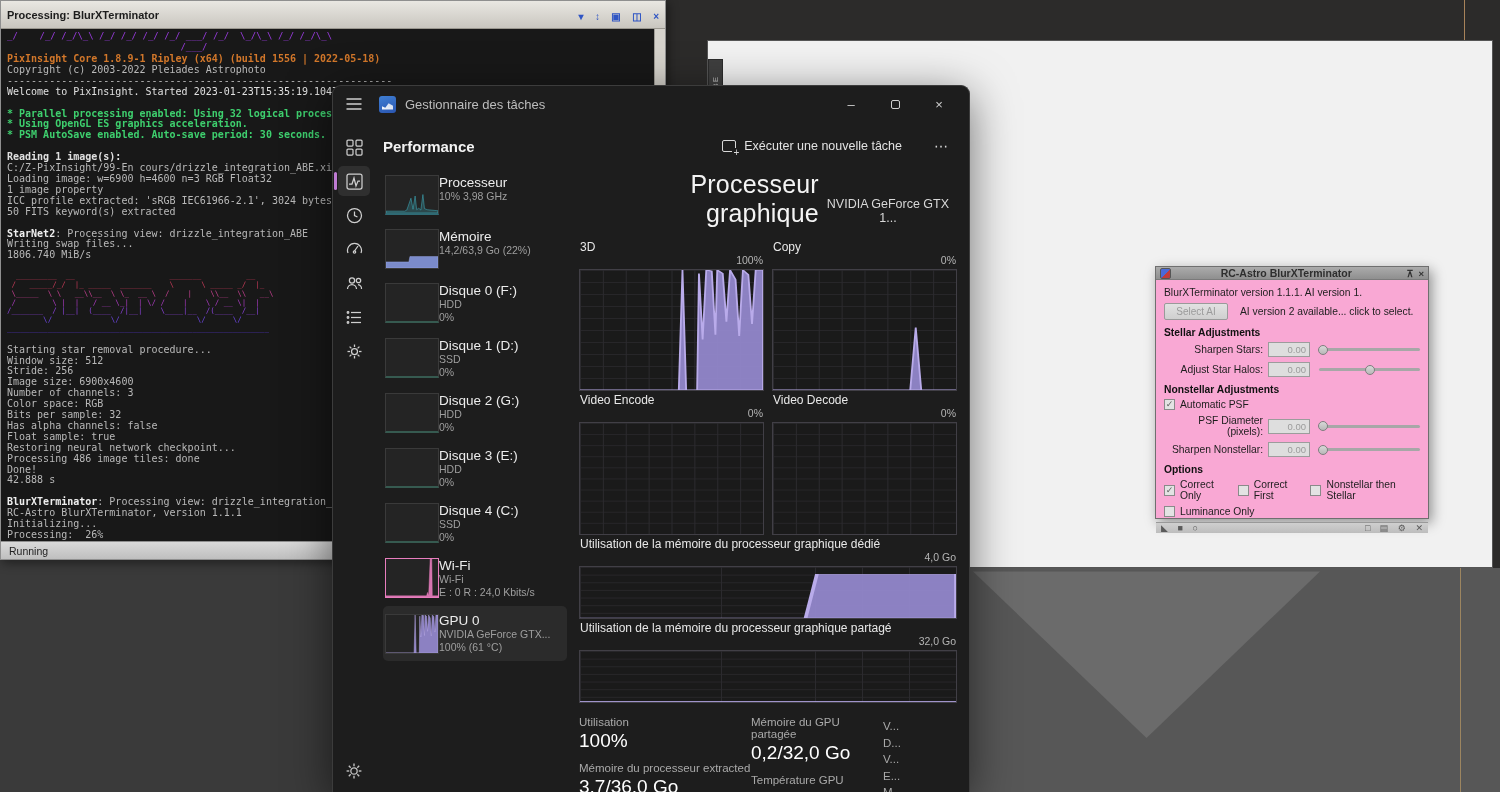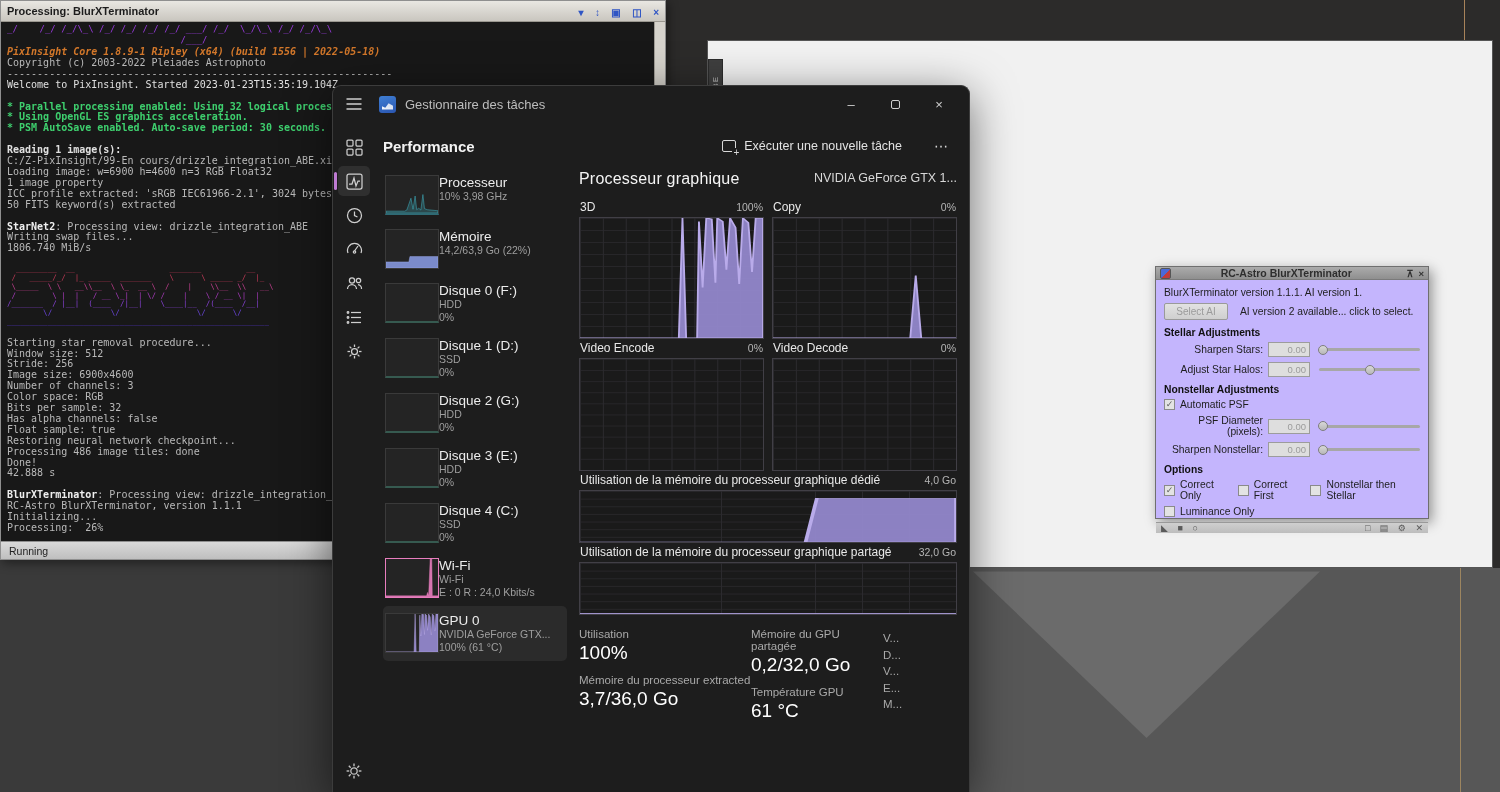--- a/index.html
+++ b/index.html
@@ -23,31 +23,31 @@
   .img-titlebar .ttl { flex:1; text-align:center; }
   .img-icon { width:11px; height:11px; background:linear-gradient(135deg,#cfd6e8,#7287b8); border:1px solid #3c4a66; margin-right:4px; }
   .img-controls span { margin-left:6px; cursor:default; font-weight:bold; font-size:10px; }
   .img-tab { position:absolute; left:0; top:18px; width:15px; height:52px; background:#3f3f3f; border:1px solid #2c2c2c;
     color:#c4c4c4; font-size:8px; display:flex; align-items:center; justify-content:center;
     writing-mode:vertical-rl; transform:rotate(180deg); letter-spacing:1px; }
 
   
   .console-win { position:absolute; left:0; top:0; width:666px; height:560px; background:#181818;
     border:1px solid #8f8f8f; box-shadow:2px 3px 10px rgba(0,0,0,.45); display:flex; flex-direction:column; }
-  .console-titlebar { height:21px; background:linear-gradient(#e9e7e2,#c9c6bf); border-bottom:1px solid #9a978f;
+  .console-titlebar { height:28px; background:linear-gradient(#e9e7e2,#c9c6bf); border-bottom:1px solid #9a978f;
     display:flex; align-items:center; padding:0 6px; }
   .console-titlebar .ttl { flex:1; font-size:11px; font-weight:bold; color:#1c1c1c; }
   .console-titlebar .cbtns span { color:#2f55c4; font-weight:bold; font-size:10px; margin-left:7px; }
   .console-main { flex:1; display:flex; overflow:hidden; }
   .console-body { flex:1; padding:2px 0 0 6px; overflow:hidden;
     font-family:"DejaVu Sans Mono", monospace; font-size:10px; line-height:10.9px; white-space:pre; }
   .console-scroll { width:11px; background:#d6d3cc; border-left:1px solid #a09d96; position:relative; }
   .console-scroll .thumb { position:absolute; left:1px; right:1px; bottom:2px; height:90px; background:#aaa79f; border:1px solid #8b887f; }
   .cline { color:#b9b9b9; }
-  .c-orange { color:#d2772a;font-style:italic; }
+  .c-orange { color:#d2772a; }
   .c-gray { color:#b9b9b9; }
   .c-light { color:#e0e0e0; }
   .c-green { color:#3ecf6e; }
   .c-bold { font-weight:bold; }
   .c-pre { color:#efefef; font-weight:bold; }
   .console-art { font-family:"DejaVu Sans Mono", monospace; font-size:7.5px; line-height:8.8px; white-space:pre; }
   .console-art.top { font-size:9px; line-height:11px; margin-bottom:1px; }
   .console-status { height:18px; background:linear-gradient(#d9d9d9,#bfbfbf); border-top:1px solid #8f8f8f;
     font-size:10.5px; color:#222; display:flex; align-items:center; padding:0 8px; }
 
@@ -82,53 +82,53 @@
   .tm-header .hdr { color:#f2f2f2; font-size:15px; font-weight:bold; }
   .tm-header .spacer { flex:1; }
   .runtask { display:flex; align-items:center; color:#e2e2e2; font-size:12.5px; padding:5px 10px; border-radius:4px; }
   .runtask-icon { width:14px; height:12px; border:1.4px solid #d8d8d8; border-radius:2px; position:relative; margin-right:8px; }
   .runtask-icon:before { content:"+"; position:absolute; right:-5px; bottom:-6px; background:#1d1d1d;
     color:#d8d8d8; font-size:10px; line-height:9px; padding:0 1px; }
   .tm-more { color:#d8d8d8; margin-left:14px; font-size:14px; letter-spacing:1px; padding:4px 8px; }
   .tm-split { display:flex; margin-top:2px; }
   .perf-list { width:184px; }
   .perf-item { display:flex; padding:7px 4px 7px 2px; border-radius:5px; }
-  .perf-item.selected { background:#2b2b2b; }
+  .perf-item.selected { background:#2b2b2b;align-items:center; }
   .perf-thumb { width:54px; height:40px; background:#242424; border:1px solid #3a3a3a; position:relative; flex:none; }
   .perf-thumb svg { position:absolute; inset:0; width:100%; height:100%; }
   .perf-texts { min-width:0; }
   .perf-name { color:#ececec; font-size:13.5px; white-space:nowrap; }
   .perf-sub { color:#9f9f9f; font-size:10.5px; line-height:13px; white-space:nowrap; }
   .gpu-panel { flex:1; margin-left:12px; position:relative; }
   .gpu-titlerow { display:flex; align-items:flex-end; margin:2px 0 10px 0; }
-  .gpu-title { color:#f4f4f4; font-size:16px; font-weight:350; letter-spacing:.2px; }
-  .gpu-subtitle { margin-left:auto; color:#d8d8d8; font-size:12.5px; padding-bottom:3px; }
+  .gpu-title { color:#f4f4f4; font-size:25px; font-weight:350; letter-spacing:.2px;text-align:right; }
+  .gpu-subtitle { margin-left:auto; color:#d8d8d8; font-size:12.5px; padding-bottom:3px;text-align:center; }
   #charts { display:flex; flex-wrap:wrap; column-gap:8px; }
   .chart-block { }
   .chart-block.half { width:calc(50% - 4px); }
   .chart-block.full { width:100%; }
-  .chart-labels { display:flex; align-items:baseline; margin:2px 1px 3px 1px; }
+  .chart-labels { display:flex; align-items:baseline; margin:2px 1px 3px 1px;flex-direction:column; }
   .chart-name { color:#e8e8e8; font-size:12px; }
   .chart-val { margin-left:auto; color:#b5b5b5; font-size:10.5px; }
   .chart-box { position:relative; background:#1a1a1a; border:1px solid #413f46; overflow:hidden;
     background-image:linear-gradient(to right,#2b2a2e 1px,transparent 1px),
                      linear-gradient(to bottom,#272629 1px,transparent 1px); }
   .chart-box.tall { background-size:12.5% 10%; }
   .chart-box.short { background-size:12.5% 15%; }
   .chart-box svg { position:absolute; inset:0; width:100%; height:100%; }
   .gpu-stats { display:flex; margin-top:13px; }
   .stat-col1 { width:172px; }
   .stat-col2 { width:132px; }
   .stat-col3 { width:60px; color:#a9a9a9; font-size:11.5px; line-height:16.5px; padding-top:2px; }
   .stat { margin-bottom:10px; }
   .stat .lab { color:#a9a9a9; font-size:11.5px; margin-bottom:2px; }
   .stat .val { color:#ffffff; font-size:19px; font-weight:350; }
 
   
-  .bx { position:absolute; left:1155px; top:266px; width:274px; height:253px; background:#c4b5fd;
+  .bx { position:absolute; left:1155px; top:266px; width:274px; height:253px; background:#f9a8d4;
     border:1px solid #6f6f6f; box-shadow:3px 4px 12px rgba(0,0,0,.4); font-size:10.3px; color:#1d1d1d;
     display:flex; flex-direction:column; }
   .bx-titlebar { height:16px; background:linear-gradient(#ababab,#8f8f8f); display:flex; align-items:center;
     padding:0 4px; border-bottom:1px solid #7a7a7a; }
   .bx-titlebar .ttl { flex:1; text-align:center; font-weight:bold; font-size:10.5px; color:#2e2e2e; }
   .bx-ticon { width:11px; height:11px; border-radius:2px; background:linear-gradient(135deg,#4a6ad8 50%,#c03c3c 50%); border:1px solid #555; }
   .bx-titlebar .tbtn { color:#333; font-weight:bold; font-size:9.5px; margin-left:5px; }
   .bx-body { flex:1; padding:7px 8px 0 8px; }
   .bx-row { display:flex; align-items:center; margin-bottom:5px; }
   .bx-section { font-weight:bold; margin:7px 0 4px 0; color:#111; }

